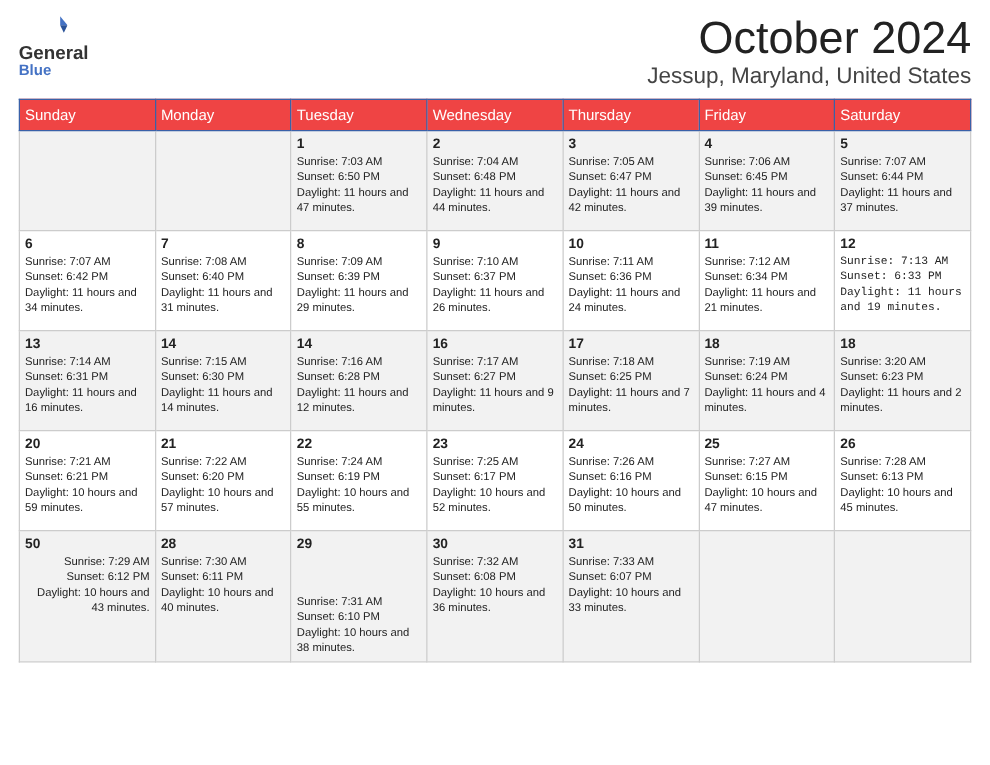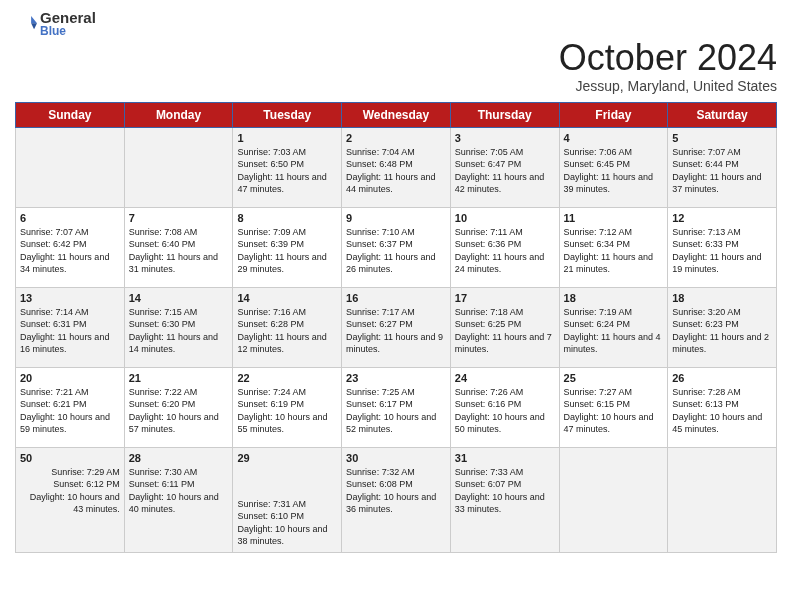--- a/index.html
+++ b/index.html
@@ -17,20 +17,21 @@
     .header {
       display: flex;
       justify-content: space-between;
       align-items: flex-start;
       margin-bottom: 8px;
     }
     .logo {
       display: flex;
       align-items: center;
       gap: 3px;
+      flex-direction: column;
     }
     .logo-text {
       display: flex;
       flex-direction: column;
       line-height: 1;
     }
     .logo-general {
       font-size: 15px;
       font-weight: bold;
       color: #333;
@@ -39,44 +40,43 @@
       font-size: 12px;
       font-weight: bold;
       color: #4472c4;
     }
     .logo-icon {
       width: 22px;
       height: 22px;
     }
     .title-block {
       text-align: right;
-      margin-top: 28px;
     }
     .month-title {
       font-size: 36px;
       font-weight: normal;
       color: #222;
       line-height: 1.1;
     }
     .location {
-      font-size: 14px;
+      font-size: 18px;
       color: #444;
     }
     table {
       width: 100%;
       border-collapse: collapse;
       table-layout: fixed;
     }
     thead tr th {
-      background: #b91c1c;
+      background: #ef4444;
       color: #fff;
       font-size: 12px;
-      font-weight: bold;
+      font-weight: normal;
       padding: 5px 4px;
-      text-align: center;
+      text-align: left;
       border: 1px solid #3a61a8;
     }
     tbody tr td {
       border: 1px solid #ccc;
       vertical-align: top;
       padding: 4px 4px;
       font-size: 9.5px;
       color: #222;
       min-height: 70px;
       height: 80px;
@@ -199,21 +199,21 @@
 Daylight: 11 hours and 24 minutes.</div>
           </td>
           <td>
             <span class="day-num">11</span>
             <div class="day-info" style="white-space: pre-line;">Sunrise: 7:12 AM
 Sunset: 6:34 PM
 Daylight: 11 hours and 21 minutes.</div>
           </td>
           <td>
             <span class="day-num">12</span>
-            <div class="day-info" style="white-space: pre-line;">Sunrise: 7:13 AM
+            <div class="day-info" style="white-space: pre-line; font-family: Liberation Mono, monospace;">Sunrise: 7:13 AM
 Sunset: 6:33 PM
 Daylight: 11 hours and 19 minutes.</div>
           </td>
         </tr>
         <tr>
           <td>
             <span class="day-num">13</span>
             <div class="day-info" style="white-space: pre-line;">Sunrise: 7:14 AM
 Sunset: 6:31 PM
 Daylight: 11 hours and 16 minutes.</div>

